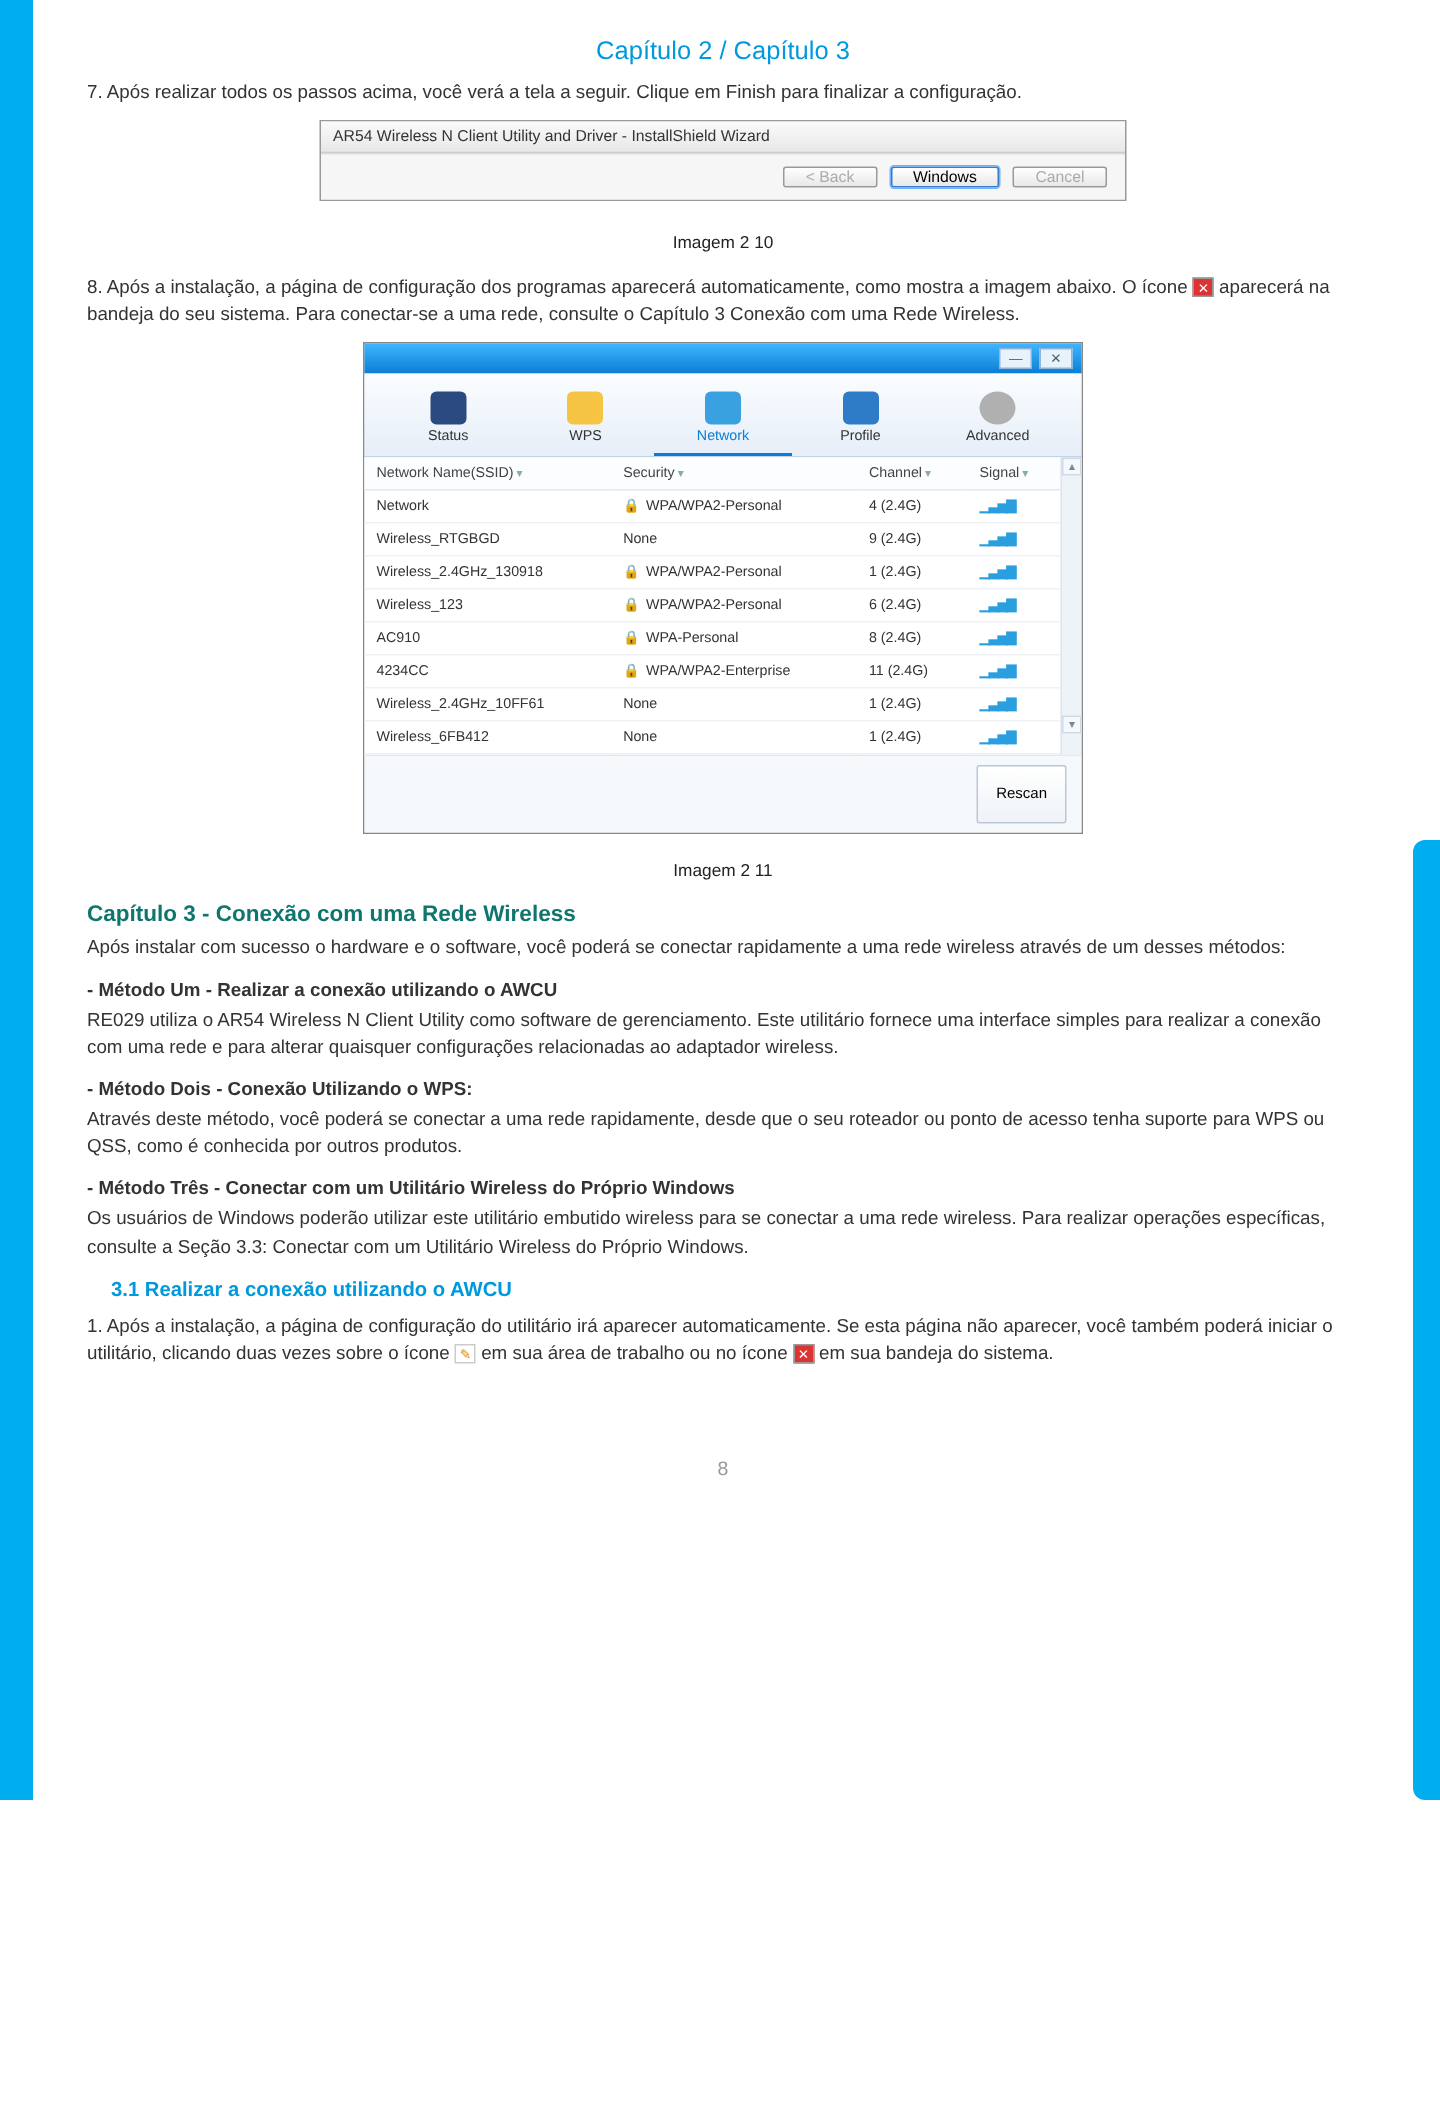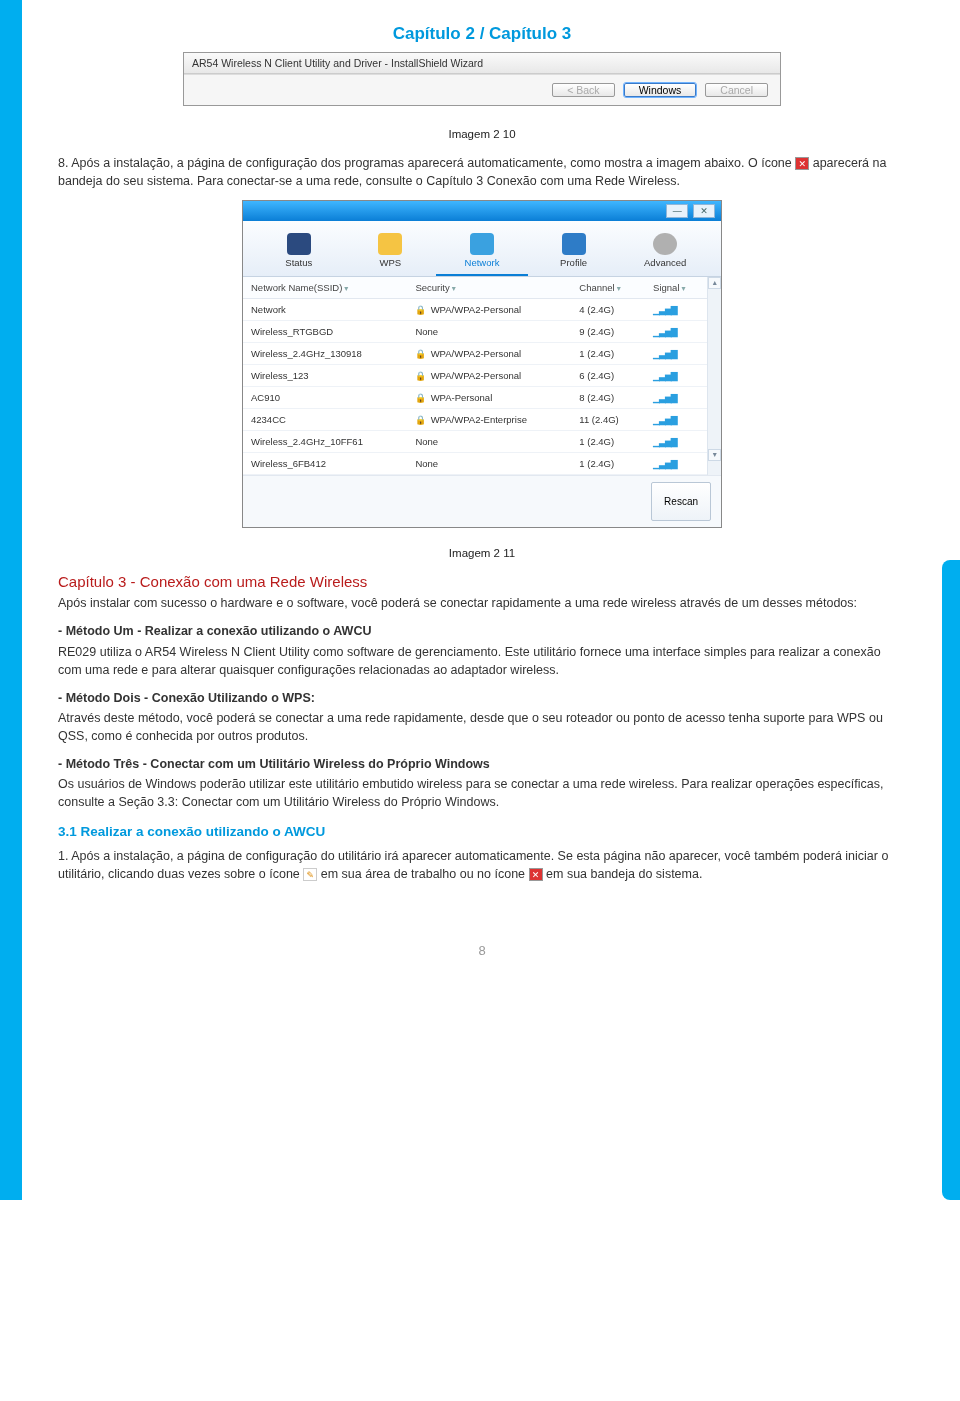--- a/index.html
+++ b/index.html
@@ -1,30 +1,30 @@
 <!DOCTYPE html>
 <html><head>
 <meta charset="utf-8">
 <style>
 * { margin: 0; padding: 0; box-sizing: border-box; }
 body { display: flex; font-family: Arial, Helvetica, sans-serif; background: #fff; width: 960px; }
 .sidebar-left { width: 22px; background: #00aeef; flex-shrink: 0; }
 .content { flex: 1; padding: 24px 36px 24px 36px; position: relative; }
 .sidebar-right { width: 18px; background: #00aeef; flex-shrink: 0; margin-top: 560px; height: 640px; border-radius: 8px 0 0 8px; }
-.chapter-header { color: #0099dd; font-size: 17px; text-align: center; margin-bottom: 8px; font-weight: bold; }
+.chapter-header { color: #0099dd; font-size: 17px; text-align: center; margin-bottom: 8px; }
 .body-text { font-size: 12.5px; line-height: 1.45; color: #333; margin-bottom: 10px; }
 .caption { font-size: 11.5px; text-align: center; margin: 19px 0 14px; color: #222; }
 .inline-icon { display: inline-block; width: 14px; height: 13px; background: #d33; color: #fff; font-size: 9px; text-align: center; line-height: 13px; vertical-align: middle; border: 1px solid #999; }
 .inline-icon.orange { background: #fff; color: #d80; border: 1px solid #ccc; }
-.section-heading { font-size: 15px; font-weight: normal; color: #b91c1c; margin: 12px 0 4px; }
-.subsection-heading { font-size: 13.5px; font-weight: bold; color: #0099dd; margin: 12px 0 8px; }
+.section-heading { font-size: 15px; font-weight: bold; color: #0f766e; margin: 12px 0 4px; }
+.subsection-heading { font-size: 13.5px; font-weight: bold; color: #0099dd; margin: 12px 16px 8px; }
 .page-num { text-align: center; color: #999; font-size: 13px; margin-top: 60px; }
 
 
-.wizard { width: 598px; margin: 0 auto 22px; border: 1px solid #999; background: #fff; font-size: 11px; }
+.wizard { width: 538px; margin: 0 auto 22px; border: 1px solid #999; background: #fff; font-size: 11px; }
 .wizard-titlebar { background: linear-gradient(#fafafa,#e8e8e8); padding: 4px 8px; border-bottom: 1px solid #ccc; font-size: 10.5px; color: #333; }
 .wizard-body { display: flex; height: 250px; }
 .wizard-left { width: 170px; background: linear-gradient(135deg,#6a8ab5 0%,#4a6b9a 50%,#2e4d7b 100%); position: relative; }
 .wizard-left::before { content:""; position:absolute; left:20px; top:40px; width:0; height:0; border-left:40px solid rgba(255,255,255,.35); border-top:30px solid transparent; border-bottom:30px solid transparent; }
 .wizard-left::after { content:""; position:absolute; left:15px; top:110px; width:0; height:0; border-left:55px solid rgba(255,255,255,.45); border-top:40px solid transparent; border-bottom:40px solid transparent; }
 .wizard-right { flex:1; padding: 14px 16px; }
 .wizard-h { font-weight: bold; font-size: 11px; margin-bottom: 16px; }
 .wizard-p { font-size: 10px; color: #333; }
 .wizard-buttons { text-align: right; padding: 8px 12px; border-top: 1px solid #ddd; background: #f6f6f6; }
 .wizard-buttons button { font-size: 10.5px; padding: 0 14px; margin-left: 6px; border: 1px solid #999; background: linear-gradient(#fff,#e8e8e8); border-radius: 2px; }
@@ -55,20 +55,21 @@
 </style>
 </head>
 <body>
 
 <div class="sidebar-left"></div>
 
 <div class="content">
 
   <div class="chapter-header">Capítulo 2 / Capítulo 3</div>
 
+  <p class="body-text">7. Após realizar todos os passos acima, você verá a tela a seguir. Clique em Finish para finalizar a configuração.</p>
 
   <div class="wizard">
     <div class="wizard-titlebar">AR54 Wireless N Client Utility and Driver - InstallShield Wizard</div>
     <div class="wizard-buttons">
       <button disabled="">&lt; Back</button>
       <button class="primary">Windows</button>
       <button disabled="">Cancel</button>
     </div>
   </div>
 

